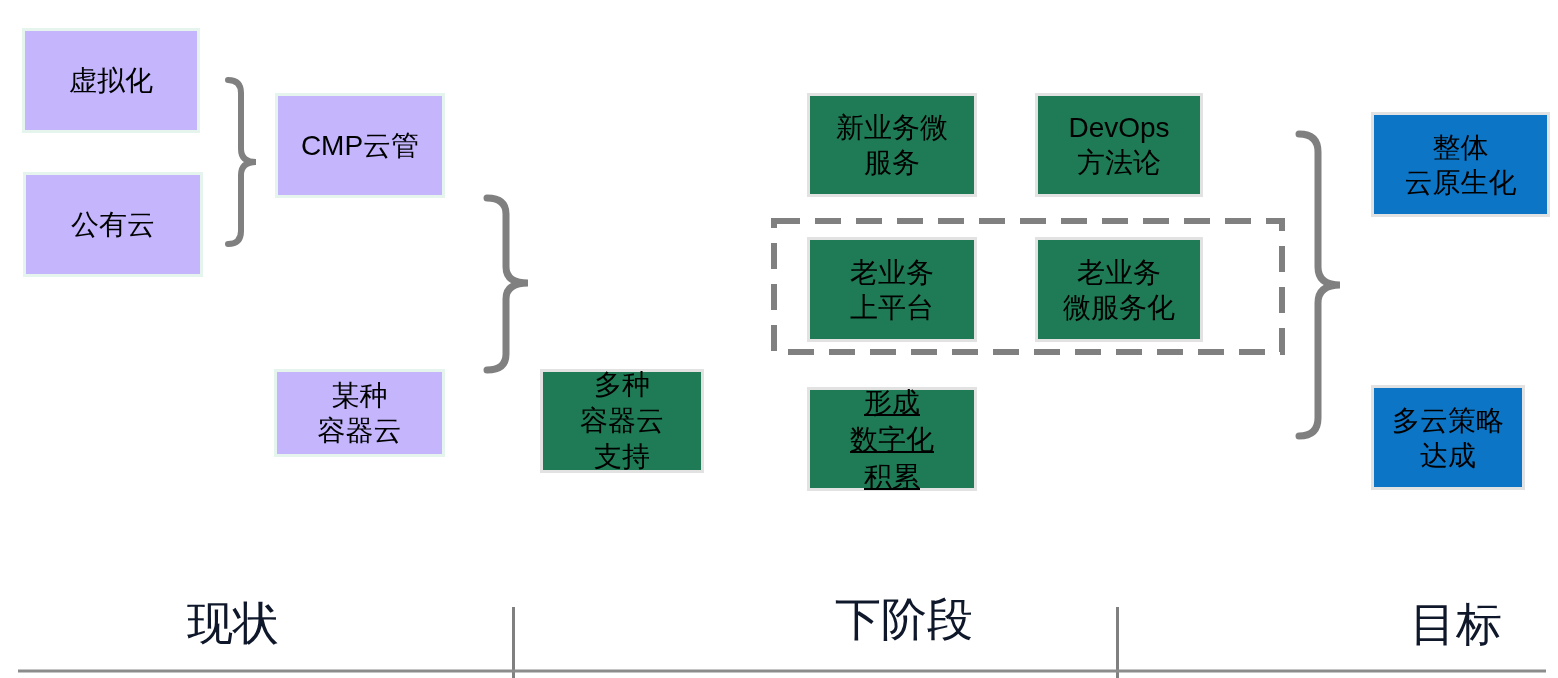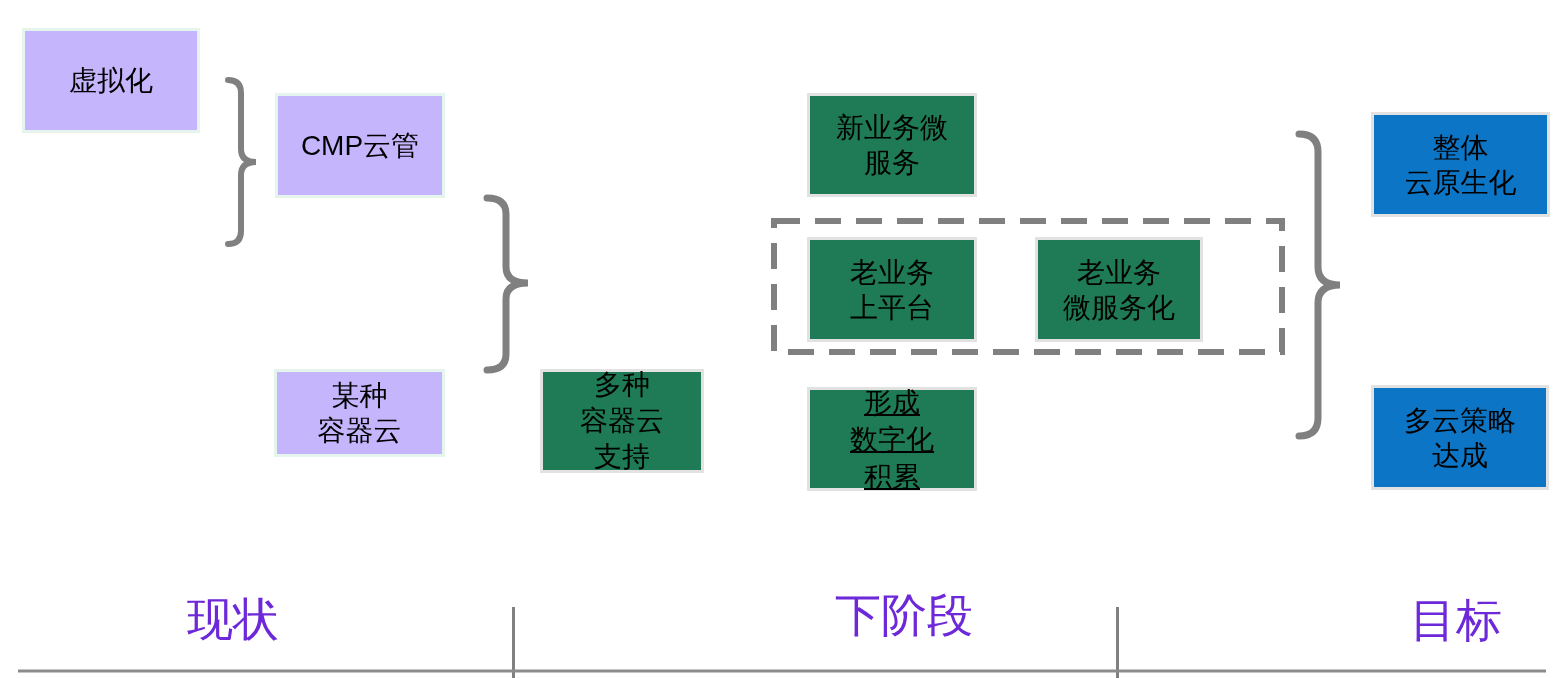--- a/index.html
+++ b/index.html
@@ -36,30 +36,30 @@
   #b-multi  {left:540px; top:369px; width:164px; height:104px; line-height:36px;}
   #b-newbiz {left:807px; top:93px;  width:170px; height:104px;}
   #b-devops {left:1035px;top:93px;  width:168px; height:104px;}
   #b-legacy1{left:807px; top:237px; width:170px; height:105px;}
   #b-legacy2{left:1035px;top:237px; width:168px; height:105px;}
   #b-digital{left:807px; top:387px; width:170px; height:104px; line-height:37px;text-decoration:underline;}
   #b-vis    {left:1035px;top:387px; width:168px; height:104px;}
   
   #b-native {left:1371px;top:95px;  width:179px; height:105px;margin-top:17px;}
   #b-cicd   {left:1371px;top:238px; width:179px; height:105px; line-height:36px;}
-  #b-mcloud {left:1371px;top:385px; width:178px; height:105px;}
+  #b-mcloud {left:1371px;top:385px; width:154px; height:105px;}
 
   .stage-label{
     position:absolute;
     width:220px;
     text-align:center;
-    font-family:Liberation Mono, monospace;
+    font-family:Liberation Sans, sans-serif;
     font-size:46px;
     line-height:52px;
-    color:#6d28d9;
+    color:#0f172a;
     white-space:nowrap;
   }
   #lbl-current{left:123px; top:597px;}
   #lbl-next   {left:794px; top:593px;}
   #lbl-goal   {left:1346px;top:598px;}
 
   #overlay{position:absolute;left:0;top:0;width:1558px;height:678px;pointer-events:none;}
 </style>
 </head>
 <body>
@@ -70,29 +70,32 @@
     <path d="M 228 80 Q 241 80 241 93 L 241 149 Q 241 162 256 162 Q 241 162 241 175 L 241 231 Q 241 244 228 244" fill="none" stroke="#808080" stroke-width="6" stroke-linecap="round"></path>
     <path d="M 487 198 Q 506 198 506 214 L 506 267 Q 506 283 528 283 Q 506 283 506 299 L 506 354 Q 506 370 487 370" fill="none" stroke="#808080" stroke-width="7" stroke-linecap="round"></path>
     <path d="M 1299 134 Q 1318 134 1318 152 L 1318 267 Q 1318 285 1340 285 Q 1318 285 1318 303 L 1318 418 Q 1318 436 1299 436" fill="none" stroke="#808080" stroke-width="7" stroke-linecap="round"></path>
     <rect x="774" y="221" width="508" height="131" fill="none" stroke="#808080" stroke-width="6" stroke-dasharray="26 15"></rect>
     <line x1="513.5" y1="607" x2="513.5" y2="678" stroke="#808080" stroke-width="3"></line>
     <line x1="1117.5" y1="607" x2="1117.5" y2="678" stroke="#808080" stroke-width="3"></line>
     <line x1="18" y1="671" x2="1546" y2="671" stroke="#8c8c8c" stroke-width="3"></line>
   </svg>
 
   <div class="box mint" id="b-virt">虚拟化</div>
+  <div class="box mint" id="b-pub">公有云</div>
   <div class="box mint" id="b-cmp">CMP云管</div>
   <div class="box mint" id="b-cont">某种
 容器云</div>
 
   <div class="box green" id="b-multi">多种
 容器云
 支持</div>
   <div class="box green" id="b-newbiz">新业务微
 服务</div>
+  <div class="box green" id="b-devops">DevOps
+方法论</div>
   <div class="box green" id="b-legacy1">老业务
 上平台</div>
   <div class="box green" id="b-legacy2">老业务
 微服务化</div>
   <div class="box green" id="b-digital">形成
 数字化
 积累</div>
 
   <div class="box blue" id="b-native">整体
 云原生化</div>

